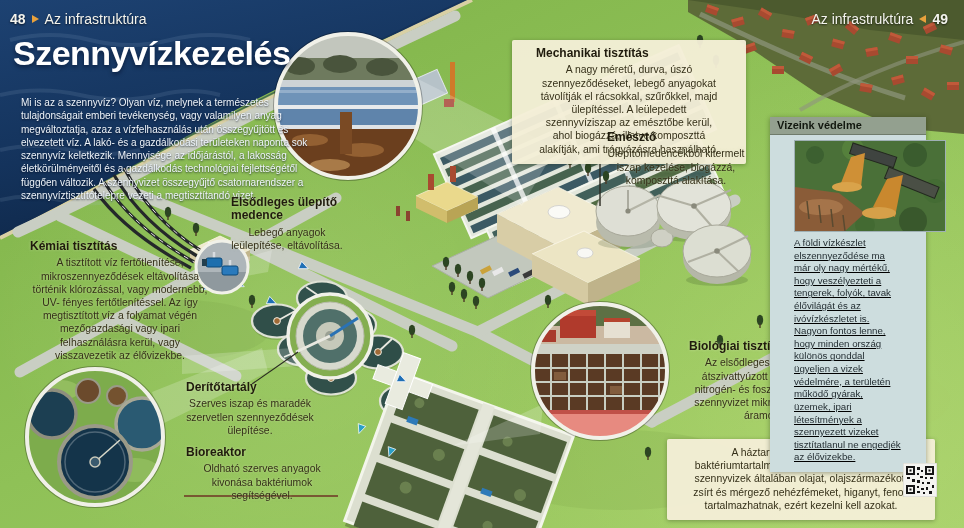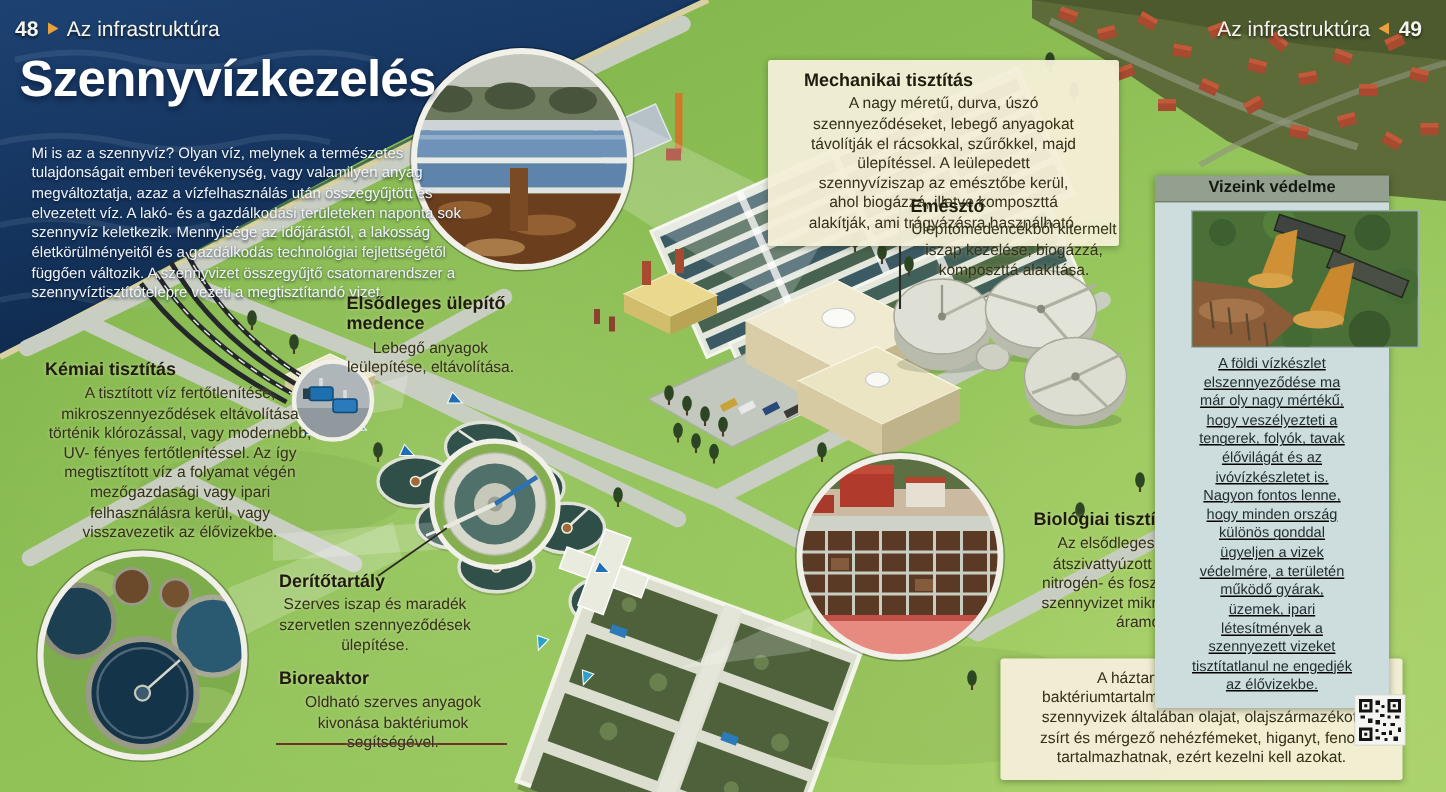--- a/index.html
+++ b/index.html
@@ -23,21 +23,21 @@
   #page-title{left:13px;top:36px;margin:0;font-size:34px;line-height:1;font-weight:bold;
       color:#ffffff;letter-spacing:-0.5px;text-shadow:0 2px 4px rgba(0,10,30,.55);}
   #intro{left:21px;top:96px;width:297px;margin:0;font-size:10px;line-height:1.33;
       color:#eef4fa;text-shadow:0 1px 2px rgba(0,10,30,.7);}
   .callout{color:#2e2917;}
   .co-title{margin:0 0 3px;font-size:12px;line-height:1.12;font-weight:bold;color:#201b0d;}
   .co-body{margin:0;font-size:10.4px;line-height:1.27;color:#353019;text-align:center;}
   .floating .co-title,.floating .co-body{text-shadow:0 0 3px rgba(230,240,200,.5);}
   .boxed{background:rgba(244,238,214,.96);padding:7px 24px 8px;border-radius:2px;
          box-shadow:0 1px 4px rgba(30,40,20,.35);}
-  #sidebar{left:770px;top:117px;width:156px;box-shadow:0 1px 5px rgba(20,30,15,.4);text-align:center;}
+  #sidebar{left:770px;top:117px;width:156px;box-shadow:0 1px 5px rgba(20,30,15,.4);}
   #sidebar-header{background:#93a08f;color:#12180f;font-weight:bold;font-size:11px;
       padding:2px 7px 3px;border-bottom:1px solid #6f7b6b;}
   #sidebar-body{background:#cdddde;padding:5px 24px 8px;text-decoration:underline;}
   #sidebar-photo{display:block;margin:0 auto 5px;border:1px solid #9fb0b4;background:#4a7038;}
   #sidebar-text{margin:0;font-size:9.7px;line-height:1.3;color:#1f292e;}
   #qr-wrap{left:903px;top:463px;width:34px;height:34px;}
 </style>
 </head>
 <body>
 

